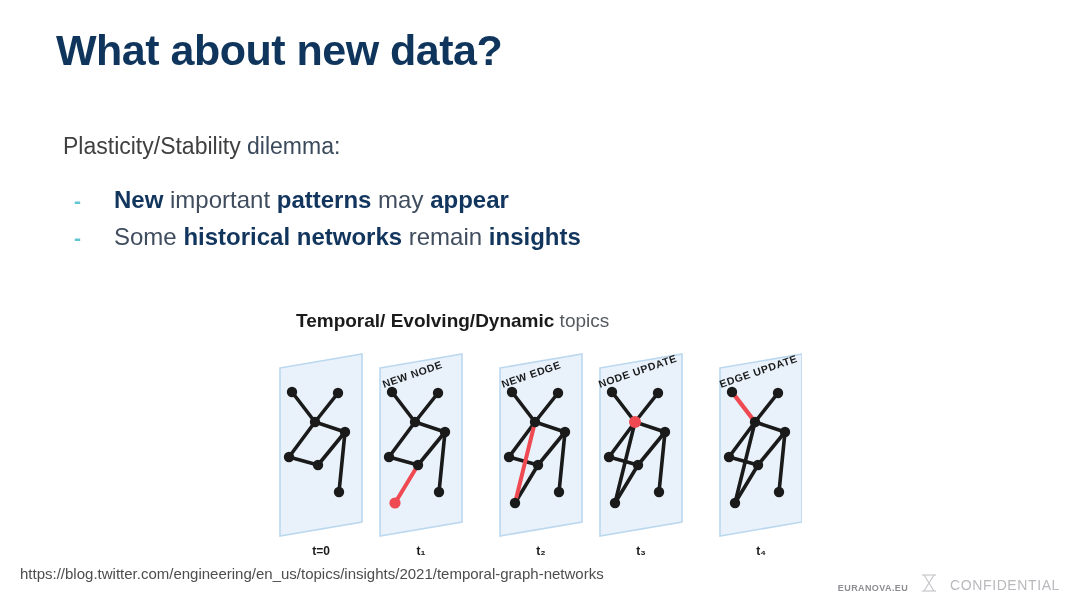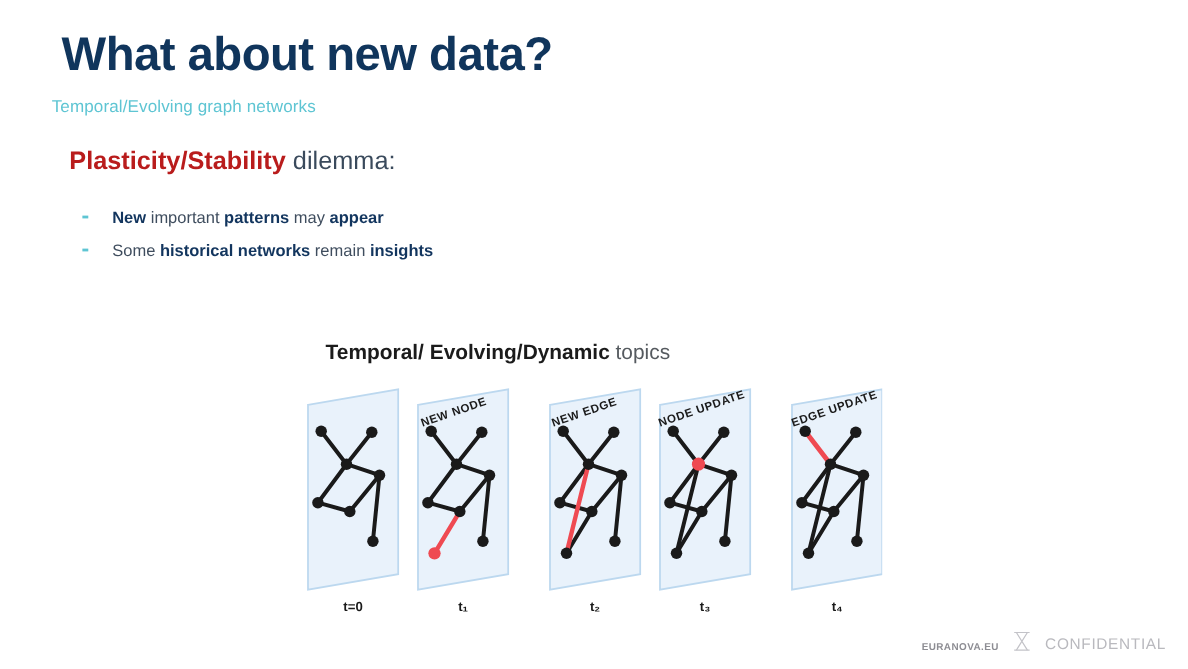--- a/index.html
+++ b/index.html
@@ -28,38 +28,38 @@
     color: #5ec5d3; letter-spacing: 0.1px;
     white-space: nowrap;
   }
 
   
   .lead {
     position: absolute; left: 63px; top: 133px;
     font-size: 23px; color: #3a4a5c;
     white-space: nowrap;
   }
-  .lead b { color: #b91c1c; font-weight: bold; }
+  .lead b { color: #404040; font-weight: normal; }
 
   .bullets {
     position: absolute; left: 74px; top: 186px;
     width: 760px;
   }
   .bullet-row {
     display: flex; align-items: baseline;
     margin-bottom: 9px;
     white-space: nowrap;
   }
   .dash {
     width: 28px; flex: 0 0 28px;
     color: #5ec5d3; font-size: 21px; font-weight: bold;
     line-height: 1;
   }
   .bullet-text {
-    font-size: 15px; color: #3f4d5e;
+    font-size: 24px; color: #3f4d5e; margin-left: 12px;
   }
   .bullet-text b { color: #12355e; font-weight: bold; }
 
   
   .figure-caption {
     position: absolute; left: 296px; top: 310px;
     font-size: 19px; color: #555a5f;
     white-space: nowrap;
   }
   .figure-caption b { color: #1b1b1b; font-weight: bold; }
@@ -88,21 +88,20 @@
     font-size: 14px; color: #b9b9be; letter-spacing: 0.6px;
   }
   .brand-logo { width: 18px; height: 20px; }
 </style>
 </head>
 <body>
 
 <div class="slide">
 
   <div class="title">What about new data?</div>
-  <div class="subtitle">Temporal/Evolving graph networks</div>
 
   <div class="lead">
     <b>Plasticity/Stability</b><span> dilemma:</span>
   </div>
 
   <div class="bullets">
     <div class="bullet-row">
       <span class="dash">-</span>
       <span class="bullet-text"><b>New</b><span> important </span><b>patterns</b><span> may </span><b>appear</b></span>
     </div>
@@ -256,20 +255,21 @@
           <circle cx="496" cy="125" r="5.2"></circle>
           <circle cx="517" cy="152" r="5.2"></circle>
           <circle cx="473" cy="163" r="5.2"></circle>
         </g>
         <text transform="translate(459,48) rotate(-19)" font-family="'Liberation Sans',sans-serif" font-size="10.5" font-weight="bold" fill="#1a1a1a" letter-spacing="0.6">EDGE UPDATE</text>
         <text x="499" y="215" text-anchor="middle" font-family="'Liberation Sans',sans-serif" font-size="12" font-weight="bold" fill="#1a1a1a">t₄</text>
       </g>
     </svg>
   </div>
 
+  <div class="source-url">https://blog.twitter.com/engineering/en_us/topics/insights/2021/temporal-graph-networks</div>
 
   <div class="footer-brand">
     <span class="brand-name">EURANOVA.EU</span>
     <svg class="brand-logo" viewBox="0 0 18 20">
       <line x1="2" y1="2" x2="16" y2="2" stroke="#c3c3c8" stroke-width="1.1"></line>
       <line x1="2" y1="18" x2="16" y2="18" stroke="#c3c3c8" stroke-width="1.1"></line>
       <path d="M4 2 L14 18 M14 2 L4 18" stroke="#c3c3c8" stroke-width="1.1" fill="none"></path>
     </svg>
     <span class="brand-confidential">CONFIDENTIAL</span>
   </div>

